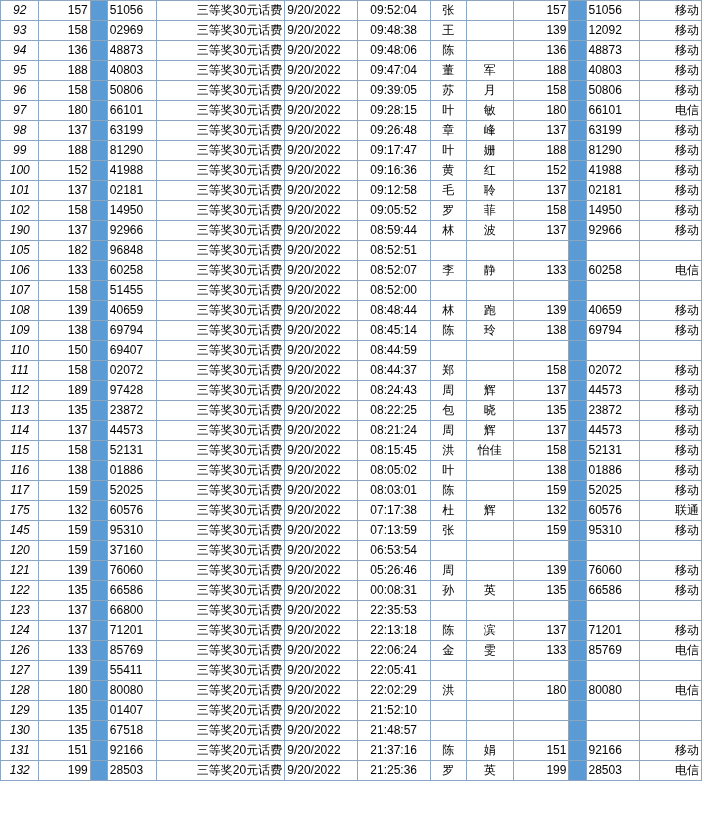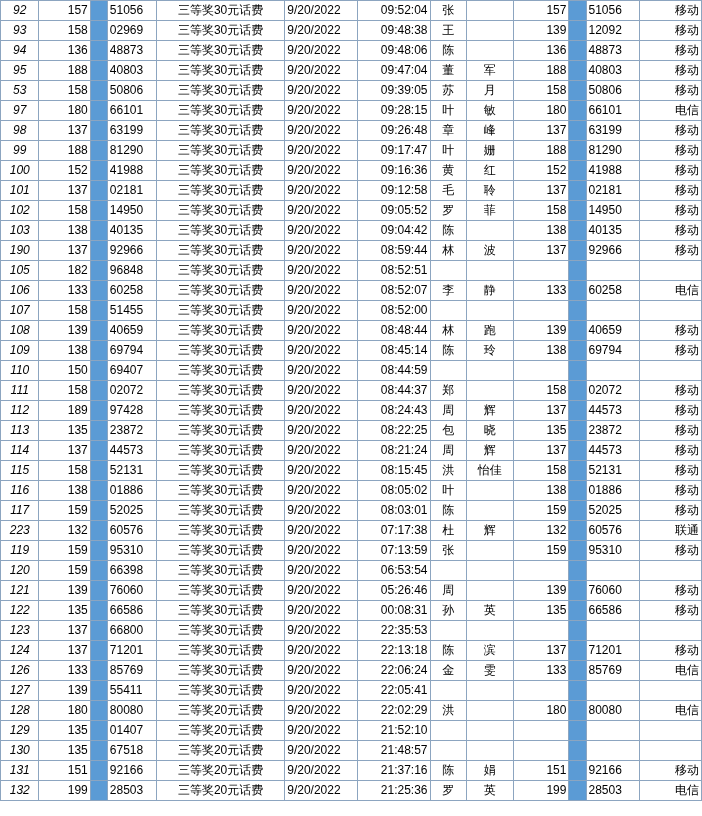--- a/index.html
+++ b/index.html
@@ -36,23 +36,23 @@
   col.c-surname{width:34px;}
   col.c-given{width:44px;}
   col.c-num2{width:52px;}
   col.c-band2{width:16px;}
   col.c-code2{width:50px;}
   col.c-carrier{width:58px;}
 
   .rownum{text-align:center;font-style:italic;}
   .num{text-align:right;padding-right:4px;}
   .code{text-align:left;}
-  .prize{text-align:center;}
+  .prize{text-align:right;}
   .date{text-align:left;padding-left:4px;}
-  .time{text-align:right;padding-left:4px;}
+  .time{text-align:center;padding-left:4px;}
   .name{text-align:center;}
   .carrier{text-align:right;padding-left:2px;}
   .band{background:#5b9bd5;border-left:1px solid #8ca5c0;border-right:1px solid #8ca5c0;}
 </style>
 </head>
 <body>
 
 <table class="sheet">
   <colgroup>
     <col class="c-rownum">
@@ -124,21 +124,21 @@
         <td class="date">9/20/2022</td>
         <td class="time">09:47:04</td>
         <td class="name">董</td>
         <td class="name">军</td>
         <td class="num">188</td>
         <td class="band"></td>
         <td class="code">40803</td>
         <td class="carrier">移动</td>
       </tr>
       <tr>
-        <td class="rownum">53</td>
+        <td class="rownum">96</td>
         <td class="num">158</td>
         <td class="band"></td>
         <td class="code">50806</td>
         <td class="prize">三等奖30元话费</td>
         <td class="date">9/20/2022</td>
         <td class="time">09:39:05</td>
         <td class="name">苏</td>
         <td class="name">月</td>
         <td class="num">158</td>
         <td class="band"></td>
@@ -229,35 +229,20 @@
         <td class="date">9/20/2022</td>
         <td class="time">09:05:52</td>
         <td class="name">罗</td>
         <td class="name">菲</td>
         <td class="num">158</td>
         <td class="band"></td>
         <td class="code">14950</td>
         <td class="carrier">移动</td>
       </tr>
       <tr>
-        <td class="rownum">103</td>
-        <td class="num">138</td>
-        <td class="band"></td>
-        <td class="code">40135</td>
-        <td class="prize">三等奖30元话费</td>
-        <td class="date">9/20/2022</td>
-        <td class="time">09:04:42</td>
-        <td class="name">陈</td>
-        <td class="name"></td>
-        <td class="num">138</td>
-        <td class="band"></td>
-        <td class="code">40135</td>
-        <td class="carrier">移动</td>
-      </tr>
-      <tr>
         <td class="rownum">190</td>
         <td class="num">137</td>
         <td class="band"></td>
         <td class="code">92966</td>
         <td class="prize">三等奖30元话费</td>
         <td class="date">9/20/2022</td>
         <td class="time">08:59:44</td>
         <td class="name">林</td>
         <td class="name">波</td>
         <td class="num">137</td>
@@ -454,54 +439,54 @@
         <td class="date">9/20/2022</td>
         <td class="time">08:03:01</td>
         <td class="name">陈</td>
         <td class="name"></td>
         <td class="num">159</td>
         <td class="band"></td>
         <td class="code">52025</td>
         <td class="carrier">移动</td>
       </tr>
       <tr>
-        <td class="rownum">223</td>
+        <td class="rownum">175</td>
         <td class="num">132</td>
         <td class="band"></td>
         <td class="code">60576</td>
         <td class="prize">三等奖30元话费</td>
         <td class="date">9/20/2022</td>
         <td class="time">07:17:38</td>
         <td class="name">杜</td>
         <td class="name">辉</td>
         <td class="num">132</td>
         <td class="band"></td>
         <td class="code">60576</td>
         <td class="carrier">联通</td>
       </tr>
       <tr>
-        <td class="rownum">119</td>
+        <td class="rownum">145</td>
         <td class="num">159</td>
         <td class="band"></td>
         <td class="code">95310</td>
         <td class="prize">三等奖30元话费</td>
         <td class="date">9/20/2022</td>
         <td class="time">07:13:59</td>
         <td class="name">张</td>
         <td class="name"></td>
         <td class="num">159</td>
         <td class="band"></td>
         <td class="code">95310</td>
         <td class="carrier">移动</td>
       </tr>
       <tr>
         <td class="rownum">120</td>
         <td class="num">159</td>
         <td class="band"></td>
-        <td class="code">66398</td>
+        <td class="code">37160</td>
         <td class="prize">三等奖30元话费</td>
         <td class="date">9/20/2022</td>
         <td class="time">06:53:54</td>
         <td class="name"></td>
         <td class="name"></td>
         <td class="num"></td>
         <td class="band"></td>
         <td class="code"></td>
         <td class="carrier"></td>
       </tr>

